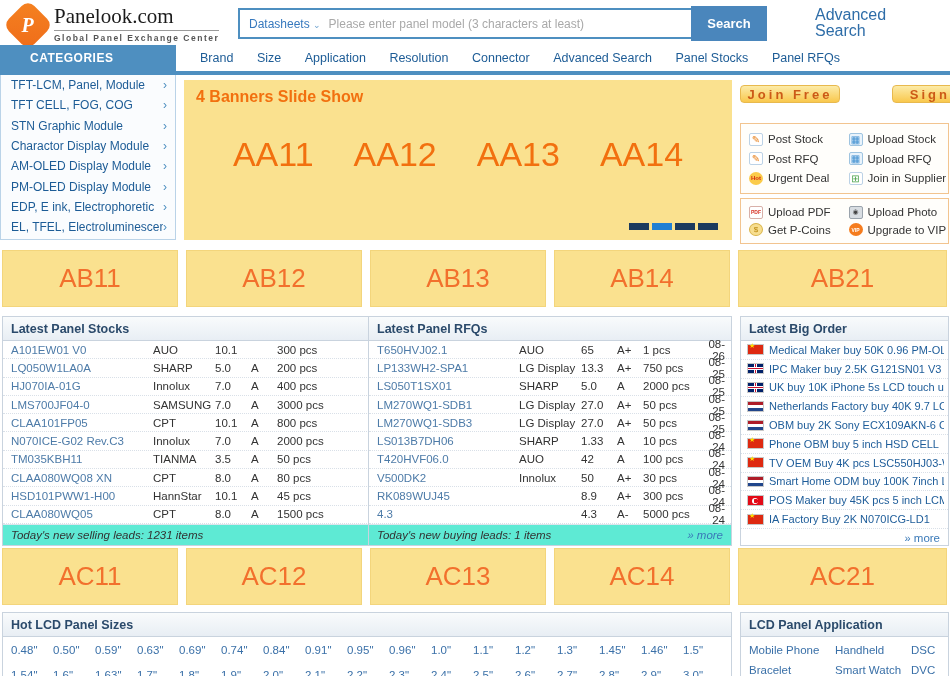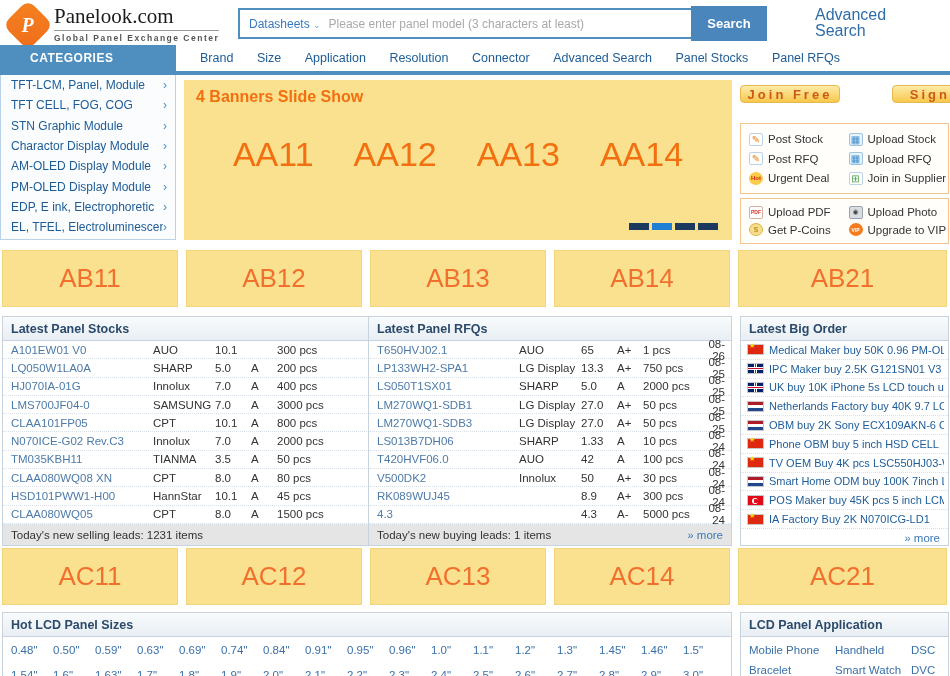--- a/index.html
+++ b/index.html
@@ -112,22 +112,22 @@
   #tbl-rfqs   { left:368px; top:316px; width:364px; height:230px; }
   #tbl-big    { left:740px; top:316px; width:209px; height:230px; }
   .trow { display:flex; align-items:center; height:18.3px; border-bottom:1px dotted #D9E0E8;
           font-size:11.5px; padding:0 6px 0 8px; }
   .trow .c-model { width:142px; color:#4D7BA8; cursor:pointer; white-space:nowrap; overflow:hidden; }
   .trow .c-brand { width:62px; color:#333; }
   .trow .c-size  { width:36px; color:#333; }
   .trow .c-grade { width:26px; color:#333; }
   .trow .c-qty   { width:54px; color:#333; }
   .trow .c-date  { flex:1; text-align:right; color:#333; }
-  .panel-f { height:21px; background:#e5e5e5; display:flex; align-items:center;
-             padding:4px 8px; font-size:11.5px; color:#333; border-top:1px solid #DDE5EC; }
+  .panel-f { height:21px; background:#5eead4; display:flex; align-items:center;
+             padding:4px 8px; font-size:11.5px; color:#333; border-top:1px solid #DDE5EC;font-style:italic; }
   .panel-f .spacer { flex:1; }
   .more { color:#3A79B8; font-size:11.5px; cursor:pointer; white-space:nowrap; }
   .more .arr { font-size:11px; }
 
   .bo-row { display:flex; align-items:center; gap:5px; height:18.8px;
             border-bottom:1px dotted #D9E0E8; padding:0 4px 0 6px; }
   .bo-row .txt { font-size:11px; color:#1D5C99; white-space:nowrap; overflow:hidden; cursor:pointer; }
   .flag { width:17px; height:11px; flex:0 0 17px; border:1px solid #C8C8C8; }
   .flag[data-flag="cn"] { background:#DE2910; position:relative; }
   .flag[data-flag="cn"]::before { content:"★"; position:absolute; left:1px; top:-3px;

